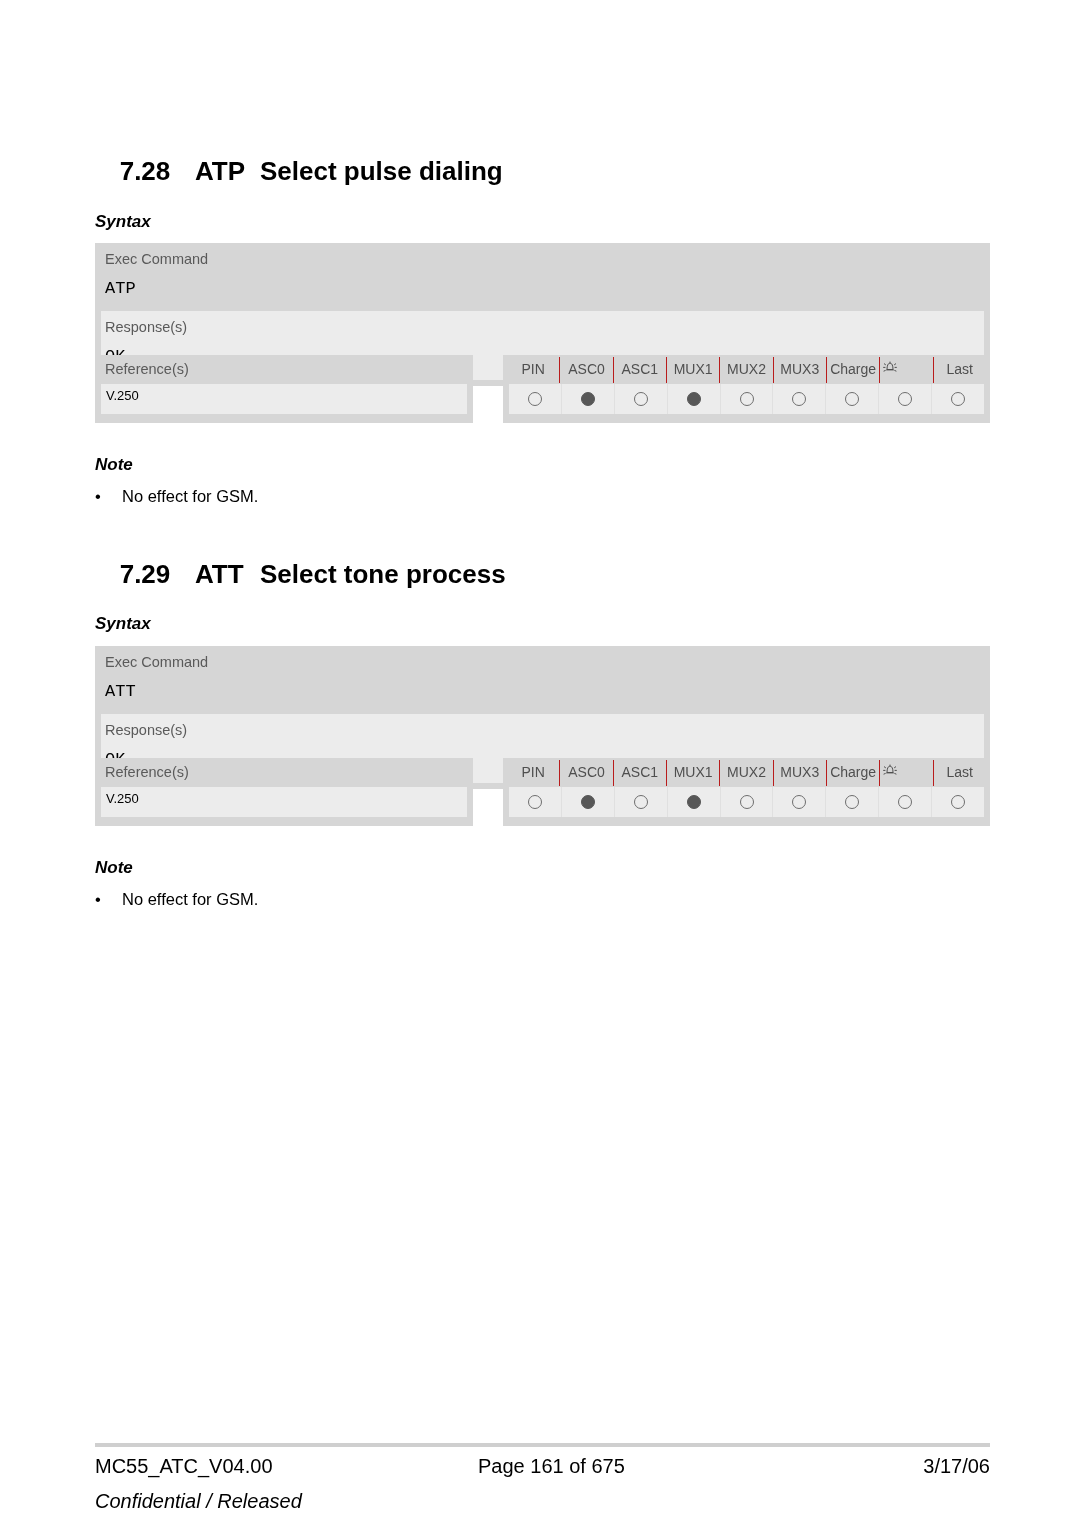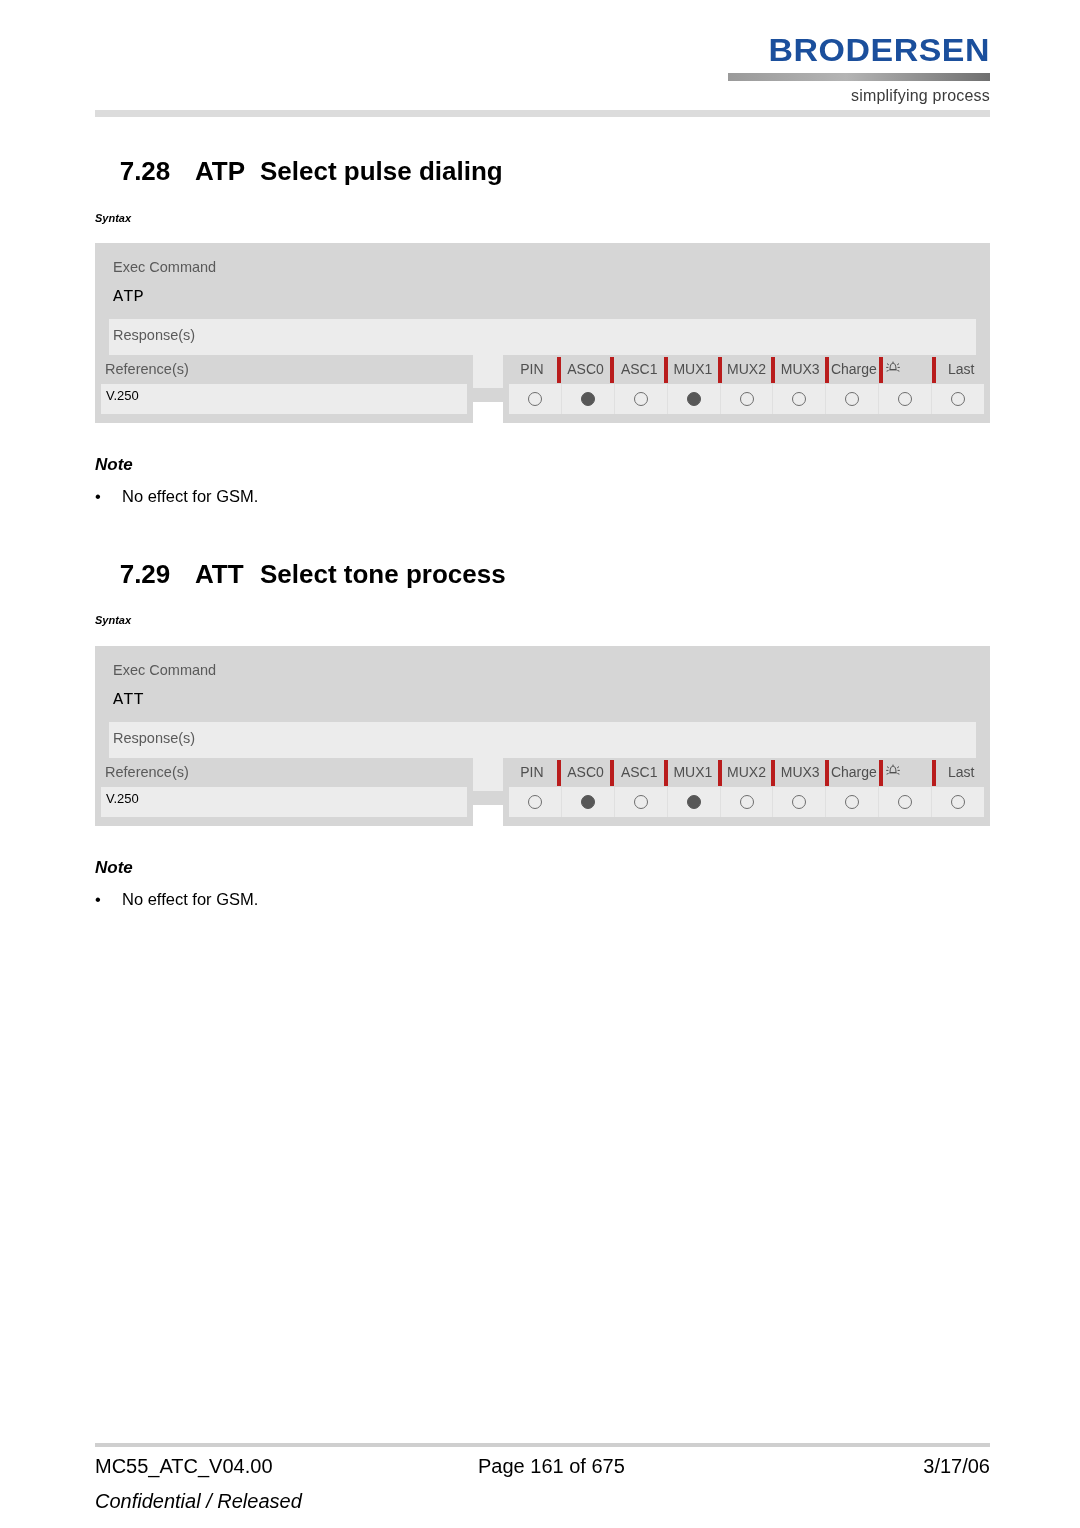--- a/index.html
+++ b/index.html
@@ -81,31 +81,31 @@
     white-space: pre;
   }
   .h2 .num { display: inline-block; width: 100px; text-align: center; }
   .h2 .cmd { display: inline-block; width: 65px; }
 
   .h3 {
     position: absolute;
     left: 95px;
     font-weight: bold;
     font-style: italic;
-    font-size: 11px;
+    font-size: 17px;
     color: #000;
   }
 
   
   .syntax-table {
     position: absolute;
     left: 95px;
     width: 895px;
     background: #d6d6d6;
-    padding: 8px;
+    padding: 0;
     box-sizing: border-box;
   }
   .syn-dark {
     background: #d6d6d6;
     padding: 6px 10px 10px 10px;
   }
   .syn-light {
     background: #ececec;
     margin: 0 6px 6px 6px;
     padding: 6px 4px 10px 4px;
@@ -172,21 +172,21 @@
     display: flex;
     height: 26px;
     margin: 2px 4px 0 4px;
   }
   .flags-head .cell {
     flex: 1 1 0;
     text-align: center;
     font-size: 14px;
     color: #4f4f4f;
     line-height: 24px;
-    border-right: 4px solid #b91c1c;
+    border-right: 1px solid #b91c1c;
     box-sizing: border-box;
   }
   .flags-head .cell:last-child { border-right: none; }
   .flags-dots {
     display: flex;
     height: 30px;
     margin: 1px 6px 0 6px;
     background: #ececec;
   }
   .flags-dots .cell {
@@ -249,28 +249,20 @@
   .footer-left { position: absolute; left: 0; top: 0; }
   .footer-left .l2 { margin-top: 12px; font-style: italic; }
   .footer-center { position: absolute; left: 383px; top: 0; }
   .footer-right { position: absolute; right: 0; top: 0; text-align: right; }
 </style>
 </head>
 <body>
 
 <div class="page">
 
-  <div class="header">
-    <div class="logo-block">
-      <span class="logo-word">BRODERSEN</span>
-      <div class="logo-bar"></div>
-      <span class="logo-tag">simplifying process</span>
-    </div>
-    <div class="header-rule"></div>
-  </div>
 
   <div class="h2" style="top:156px;"><span class="num">7.28</span><span class="cmd">ATP</span><span>Select pulse dialing</span></div>
 
   <div class="h3" style="top:212px;">Syntax</div>
 
   <div class="syntax-table" style="top:243px;">
     <div class="syn-dark">
       <div class="syn-label">Exec Command</div>
       <div class="syn-value">ATP</div>
     </div>

